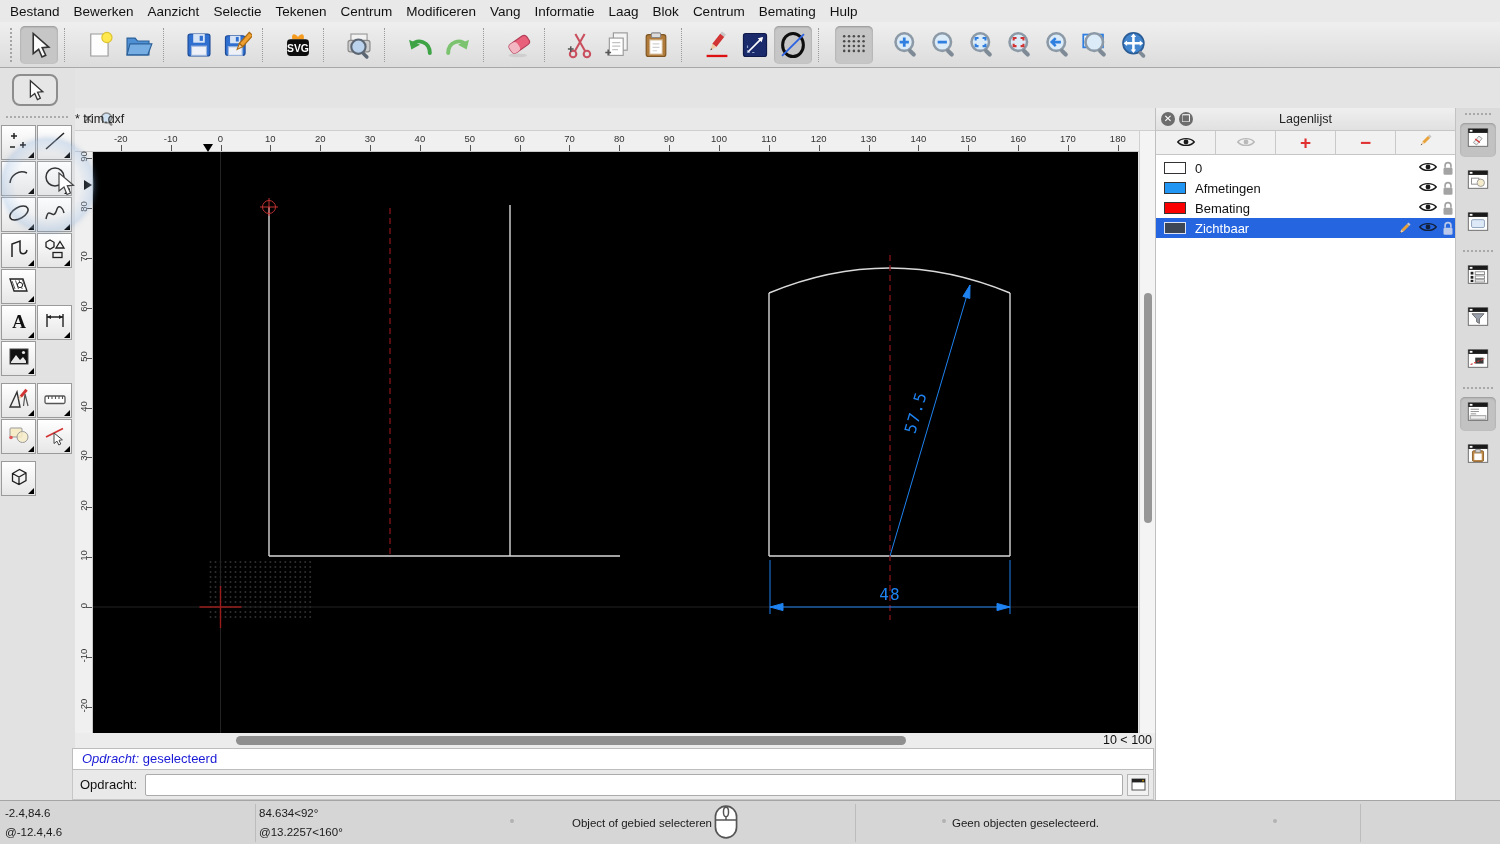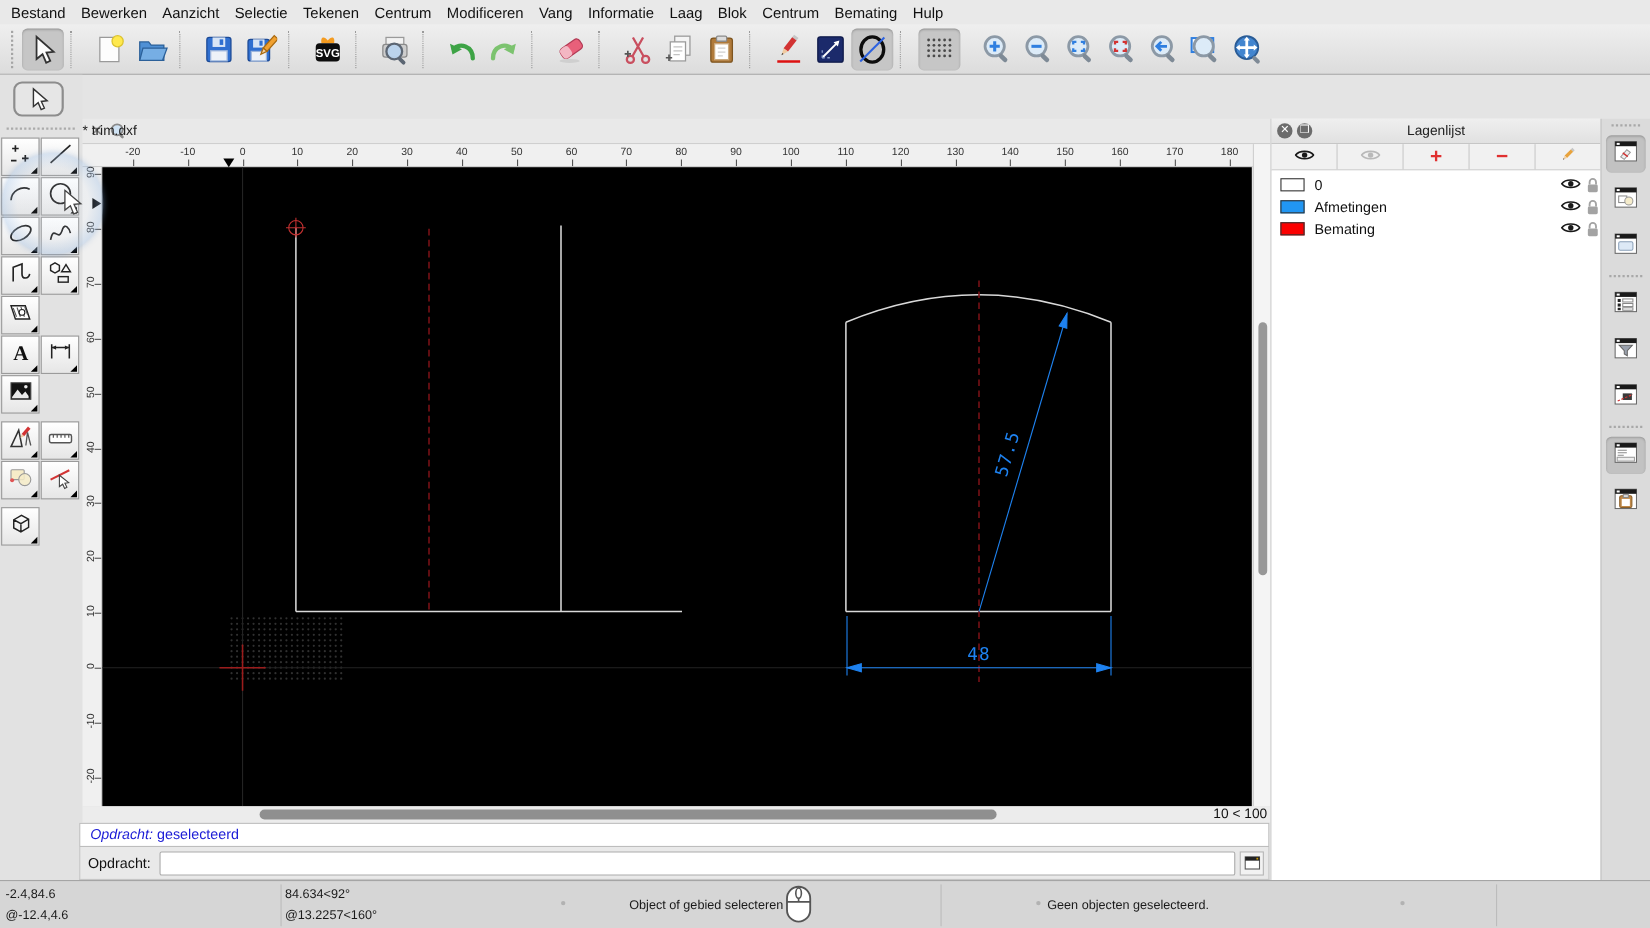--- a/index.html
+++ b/index.html
@@ -983,20 +983,40 @@
         <div class="layer-name">Bemating</div>
         <div class="row-ic" style="left: 263px;"><svg viewBox="0 0 22 14" width="18" height="12">
             <path d="M1 7 C5 1.5 17 1.5 21 7 C17 12.5 5 12.5 1 7 Z" fill="none" stroke="#1a1a1a" stroke-width="1.8"></path>
             <circle cx="11" cy="7" r="3" fill="#1a1a1a"></circle>
           </svg></div>
         <div class="row-ic" style="left: 286px;"><svg viewBox="0 0 14 18" width="12" height="15">
             <path d="M3.5 8 V5.5 a3.5 3.5 0 0 1 7 0 V8" fill="none" stroke="#a3a3a3" stroke-width="2"></path>
             <rect x="1.6" y="8" width="10.8" height="8.5" rx="1.6" fill="#a3a3a3"></rect>
           </svg></div>
       </div>
+      <div class="layer-row selected">
+        <div class="swatch" style="background: rgb(60, 70, 84); border-color: rgb(221, 228, 245);"></div>
+        <div class="layer-name">Zichtbaar</div>
+        <div class="row-ic" style="left: 241px;"><svg viewBox="0 0 18 18" width="15" height="15">
+            <g transform="rotate(45 9 9)">
+              <rect x="7.2" y="0.5" width="3.6" height="2.6" fill="#c6c6c6"></rect>
+              <rect x="7.2" y="3" width="3.6" height="9.4" fill="#e8a33d"></rect>
+              <path d="M7.2 12.4 L9 17 L10.8 12.4 Z" fill="#f2cfa0"></path>
+              <path d="M8.4 15.2 L9 17 L9.6 15.2 Z" fill="#333"></path>
+            </g>
+          </svg></div>
+        <div class="row-ic" style="left: 263px;"><svg viewBox="0 0 22 14" width="18" height="12">
+            <path d="M1 7 C5 1.5 17 1.5 21 7 C17 12.5 5 12.5 1 7 Z" fill="none" stroke="#12203a" stroke-width="1.8"></path>
+            <circle cx="11" cy="7" r="3" fill="#12203a"></circle>
+          </svg></div>
+        <div class="row-ic" style="left: 286px;"><svg viewBox="0 0 14 18" width="12" height="15">
+            <path d="M3.5 8 V5.5 a3.5 3.5 0 0 1 7 0 V8" fill="none" stroke="#bdc9ea" stroke-width="2"></path>
+            <rect x="1.6" y="8" width="10.8" height="8.5" rx="1.6" fill="#bdc9ea"></rect>
+          </svg></div>
+      </div>
     </div>
 </div>
 
 <div id="dock" class="abs">
     <div class="handle"></div>
     <div class="dock-btn active">
       <span><svg viewBox="0 0 26 26">
           <rect x="2.5" y="3" width="21" height="19" fill="#fff" stroke="#666"></rect>
           <rect x="2.5" y="3" width="21" height="4.5" fill="#1a1a1a"></rect>
           <rect x="4" y="4.2" width="3" height="2" fill="#fff"></rect>

